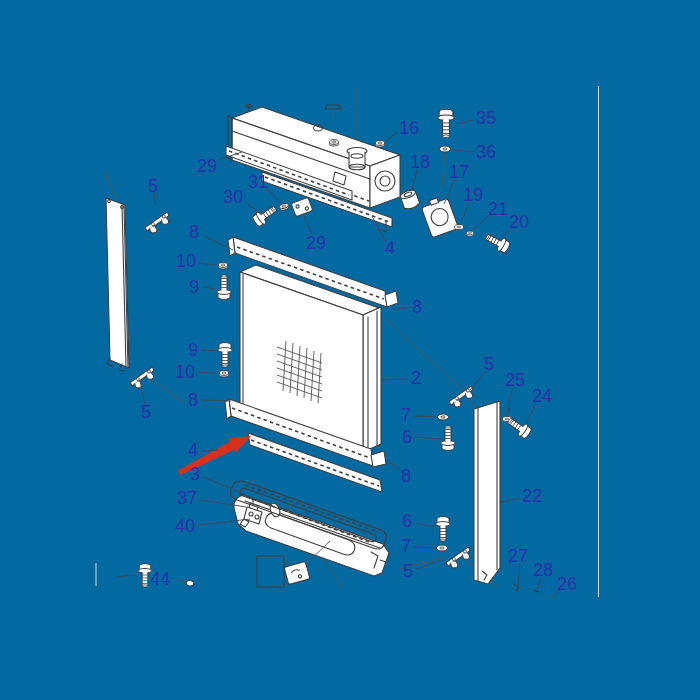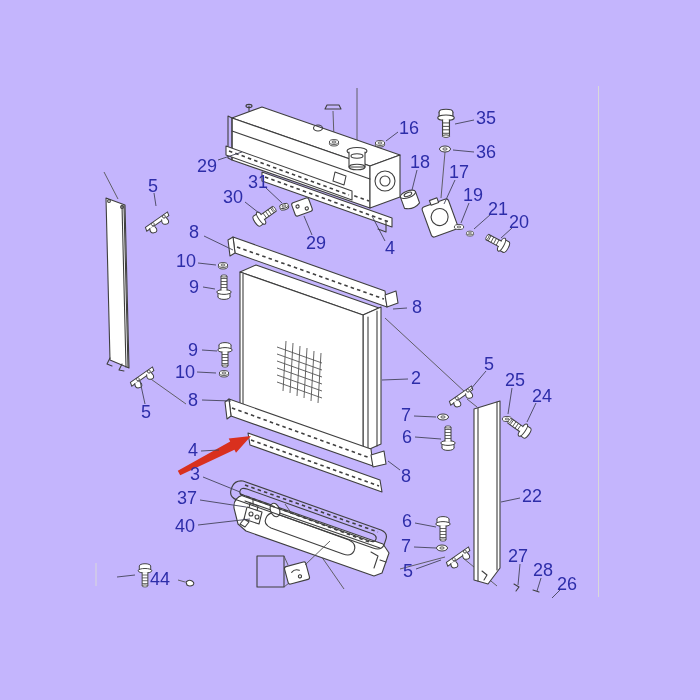--- a/index.html
+++ b/index.html
@@ -1,16 +1,16 @@
 <!DOCTYPE html>
 <html><head>
 <meta charset="utf-8">
 <style>
   html,body{margin:0;padding:0;background:#ffffff;}
-  #stage{position:relative;width:700px;height:700px;background:#c4b5fd;overflow:hidden;
+  #stage{position:relative;width:700px;height:700px;background:#0369a1;overflow:hidden;
          font-family:"Liberation Sans", sans-serif;}
   svg{position:absolute;left:0;top:0;}
   .part{stroke:#3f3f3f;stroke-width:1.1;fill:none;stroke-linejoin:round;stroke-linecap:round;}
   .partw{stroke:#3f3f3f;stroke-width:1.1;fill:#ffffff;stroke-linejoin:round;stroke-linecap:round;}
   .thin{stroke:#555555;stroke-width:0.9;fill:none;}
   .dash{stroke:#3f3f3f;stroke-width:1.6;fill:none;stroke-dasharray:3.5,3.2;}
   .faint{stroke:#d9d9d9;stroke-width:1;fill:none;}
   .lbl{font-family:"Liberation Sans", sans-serif;font-size:18px;}
   .leader{stroke:#44445a;stroke-width:0.9;fill:none;}
 </style>

